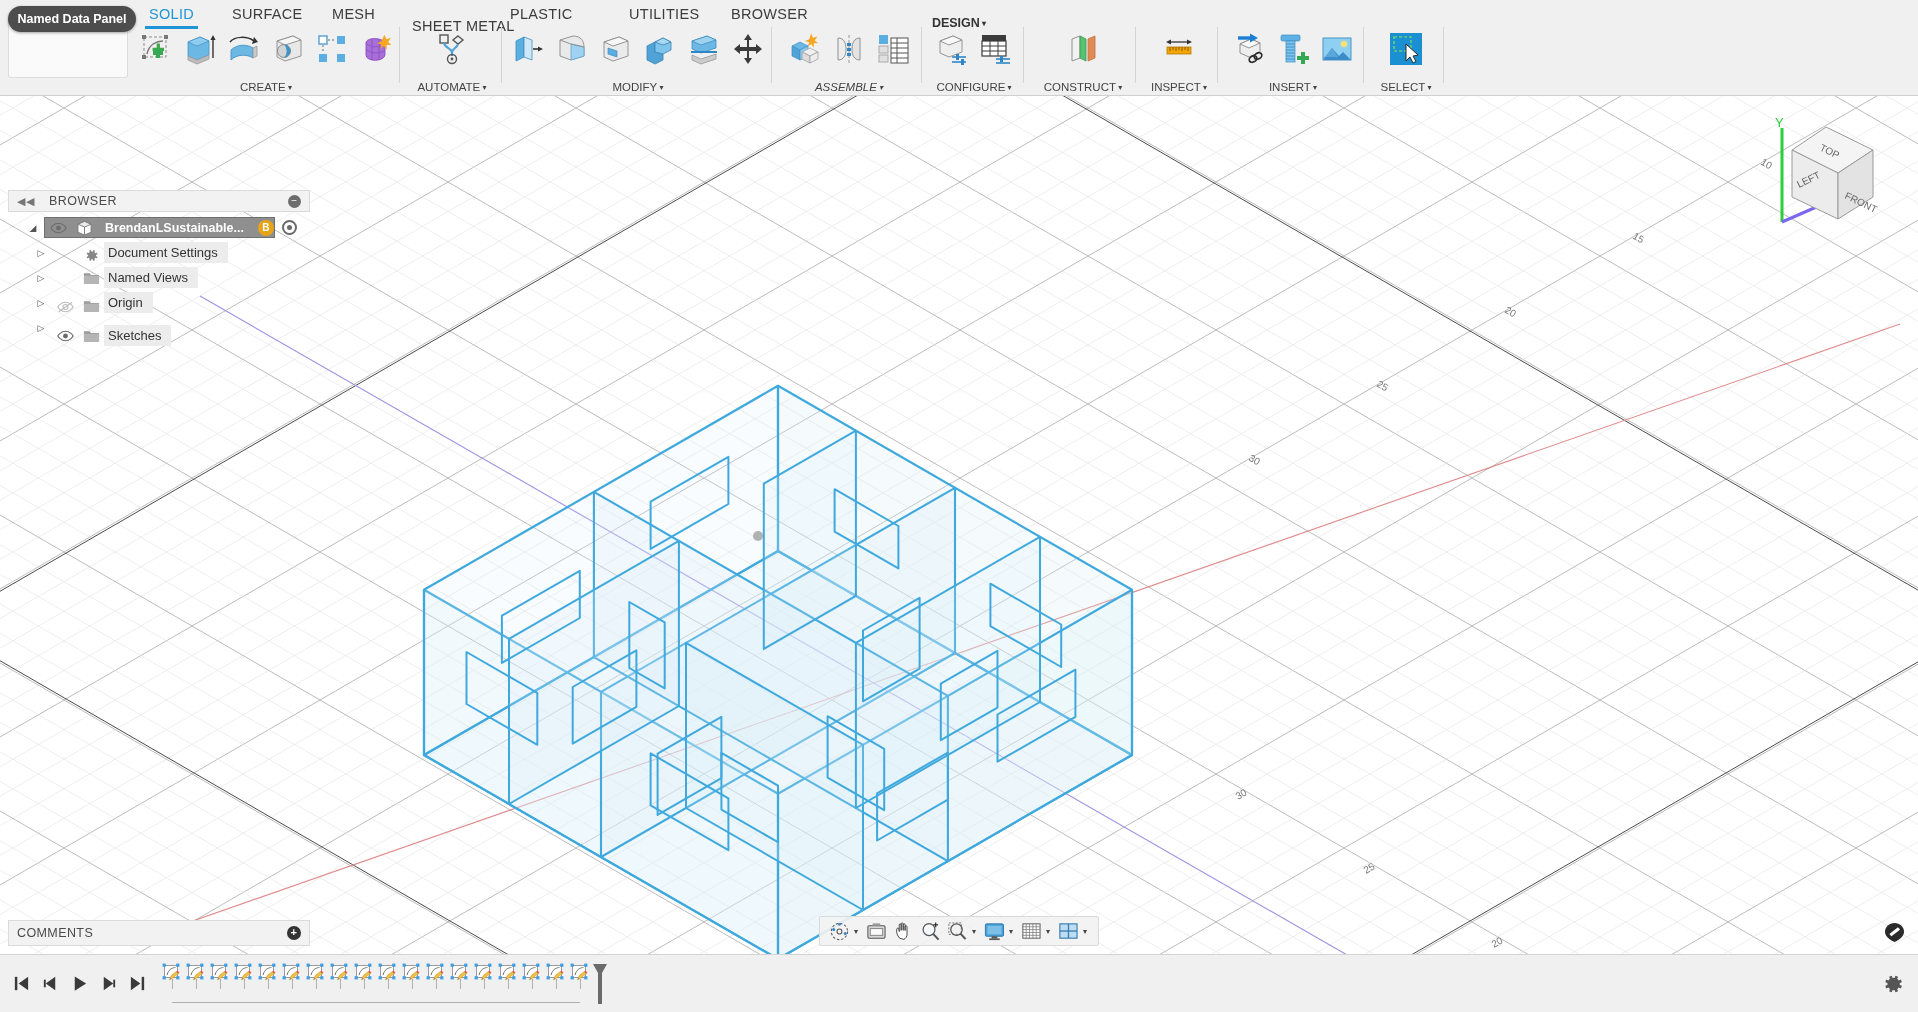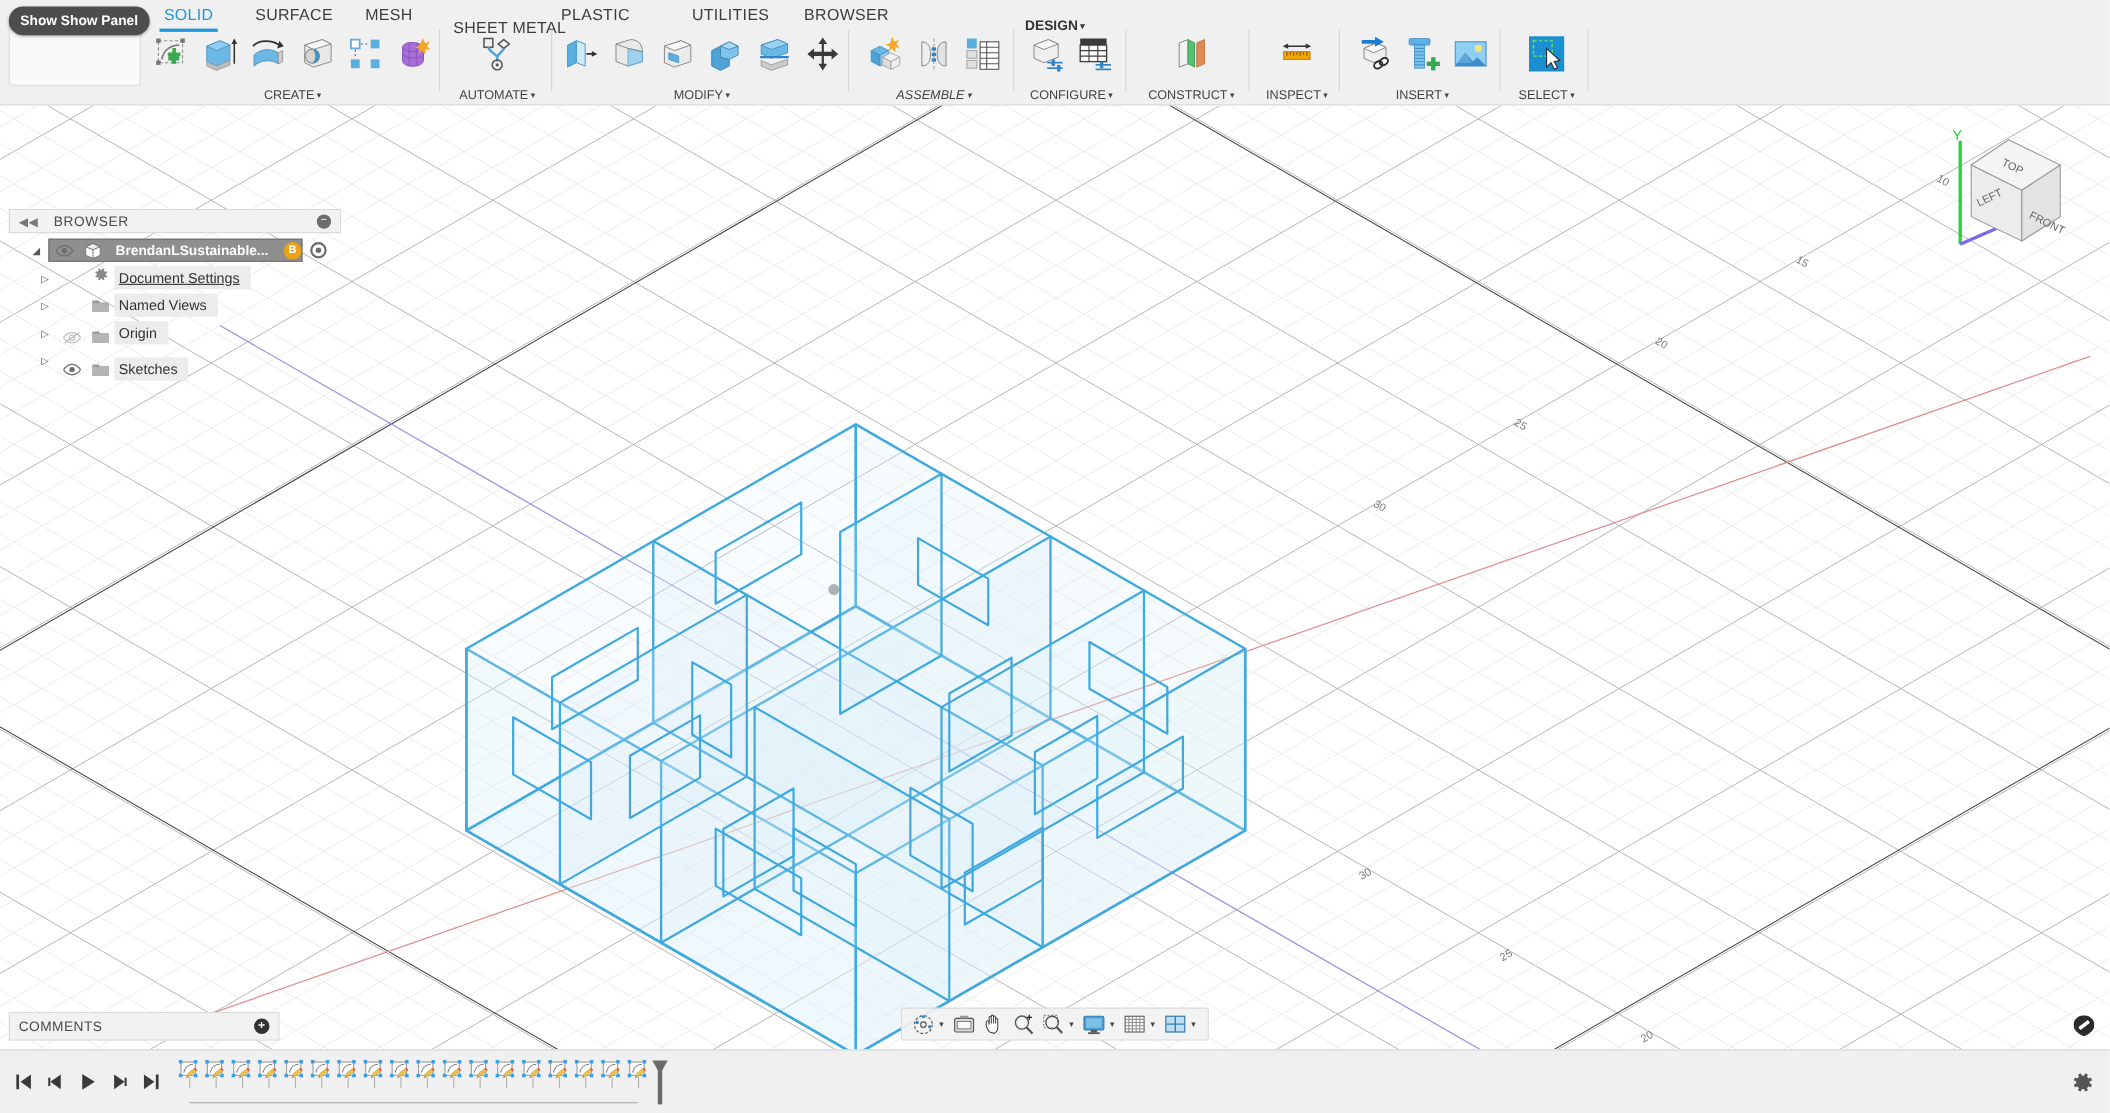--- a/index.html
+++ b/index.html
@@ -125,21 +125,21 @@
     display: flex; align-items: center; padding: 0 6px; z-index: 15;
   }
   .nbtn {
     height: 26px; display: flex; align-items: center; justify-content: center;
     padding: 0 3px; cursor: pointer; border-radius: 2px;
   }
   .ncaret { font-size: 8px; color: #444; padding: 0 5px 0 1px; cursor: pointer; }
 
   
   .comments {
-    position: absolute; left: 8px; bottom: 8px; width: 246px; height: 26px;
+    position: absolute; left: 8px; bottom: 8px; width: 302px; height: 26px;
     background: #f2f2f2; border: 1px solid #dadada;
     display: flex; align-items: center; padding: 0 8px; z-index: 18;
     font-size: 12.5px; color: #4a4a4a; letter-spacing: .4px; gap: 43px;
   }
   .plus-ic {
     margin-left: auto; width: 14px; height: 14px; border-radius: 50%;
     background: #333; color: #fff; font-size: 11px; line-height: 13px;
     text-align: center; cursor: pointer; font-weight: bold;
   }
   .pin-ic {
@@ -192,21 +192,21 @@
         <div class="tab" style="left: 506px;">PLASTIC</div>
         <div class="tab" style="left: 625px;">UTILITIES</div>
         <div class="tab" style="left: 727px;">BROWSER</div>
       </div>
 
     <div class="design-box"></div>
     <div class="design-label">
       <span>DESIGN</span><span class="caret"> ▾</span>
     </div>
 
-    <div class="data-panel-pill">Show Show Panel</div>
+    <div class="data-panel-pill">Named Data Panel</div>
 
     <div id="panels-host">
         <div class="panel" style="left: 132px; width: 268px;">
           <div class="btn-row" style="width: 268px; justify-content: center;">
             <div class="rbtn">
               <svg width="34" height="34" viewBox="0 0 34 34">
                 <rect x="5" y="5" width="22" height="20" fill="none" stroke="#8a8a8a" stroke-dasharray="3 2"></rect>
                 <path d="M8 22 C10 12 18 9 24 9" fill="none" stroke="#777" stroke-width="1.4"></path>
                 <rect x="3" y="3" width="4" height="4" fill="#777"></rect>
                 <rect x="25" y="3" width="4" height="4" fill="#777"></rect>
@@ -772,21 +772,21 @@
                   <line x1="9" y1="7.5" x2="9" y2="16" stroke="#7a7a7a" stroke-width="1"></line>
                 </svg>
               </div>
               <div class="tlabel">BrendanLSustainable...</div>
               <div class="badge-b">B</div>
             </div>
             <div class="ring"></div>
           </div>
           <div class="tnode">
             <div class="tarrow" style="margin-left: 22px;">▷</div>
-            <div style="display: flex; align-items: flex-start; text-decoration: underline;">
+            <div style="display: flex; align-items: flex-end;">
               <div class="teye"></div>
               <div class="ticon">
                 <svg width="15" height="15" viewBox="0 0 16 16">
                   <path fill="#888" d="M8 5.2a2.8 2.8 0 100 5.6 2.8 2.8 0 000-5.6zm0 4.3a1.5 1.5 0 110-3 1.5 1.5 0 010 3z"></path>
                   <path fill="#888" d="M14 9.1l-1.2-.3a5 5 0 000-1.6L14 6.9a.4.4 0 00.3-.5l-.4-1.1a.4.4 0 00-.6-.3l-1.1.5a5 5 0 00-1.1-1.1l.5-1.1a.4.4 0 00-.3-.6l-1.1-.4a.4.4 0 00-.5.3L9.4 3.7a5 5 0 00-1.6 0L7.5 2.5a.4.4 0 00-.5-.3l-1.1.4a.4.4 0 00-.3.6l.5 1.1a5 5 0 00-1.1 1.1l-1.1-.5a.4.4 0 00-.6.3l-.4 1.1a.4.4 0 00.3.5l1.2.3a5 5 0 000 1.6l-1.2.3a.4.4 0 00-.3.5l.4 1.1a.4.4 0 00.6.3l1.1-.5a5 5 0 001.1 1.1l-.5 1.1a.4.4 0 00.3.6l1.1.4a.4.4 0 00.5-.3l.3-1.2a5 5 0 001.6 0l.3 1.2a.4.4 0 00.5.3l1.1-.4a.4.4 0 00.3-.6l-.5-1.1a5 5 0 001.1-1.1l1.1.5a.4.4 0 00.6-.3l.4-1.1a.4.4 0 00-.3-.5z"></path>
                 </svg>
               </div>
               <div class="tlabel">Document Settings</div>
             </div>
           </div>

